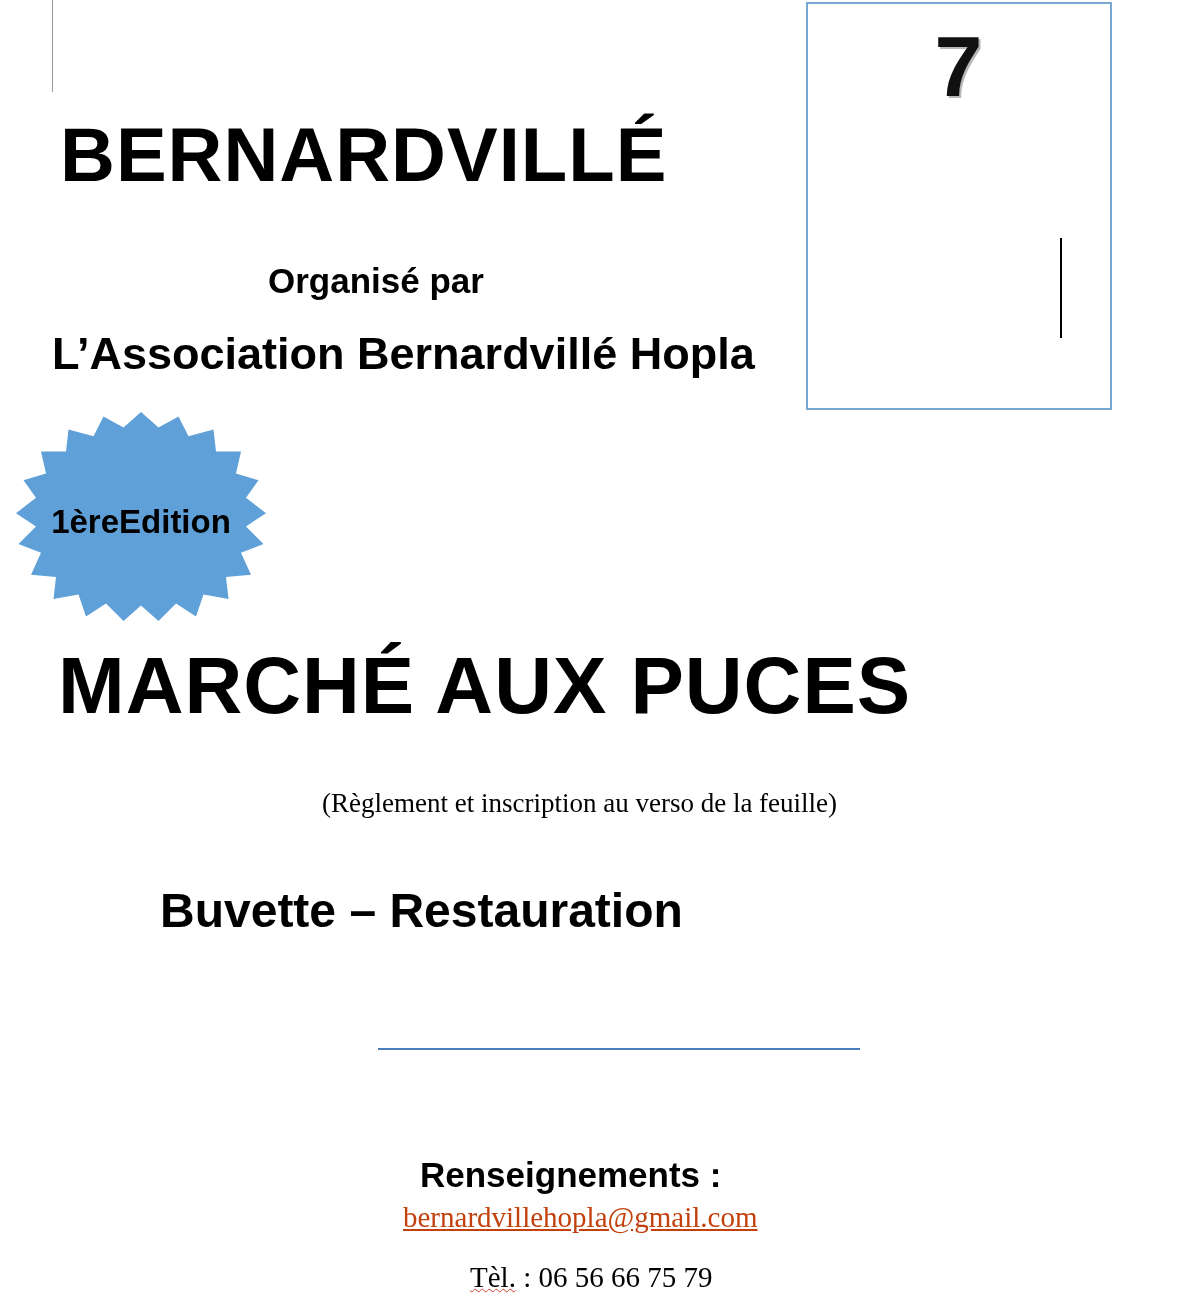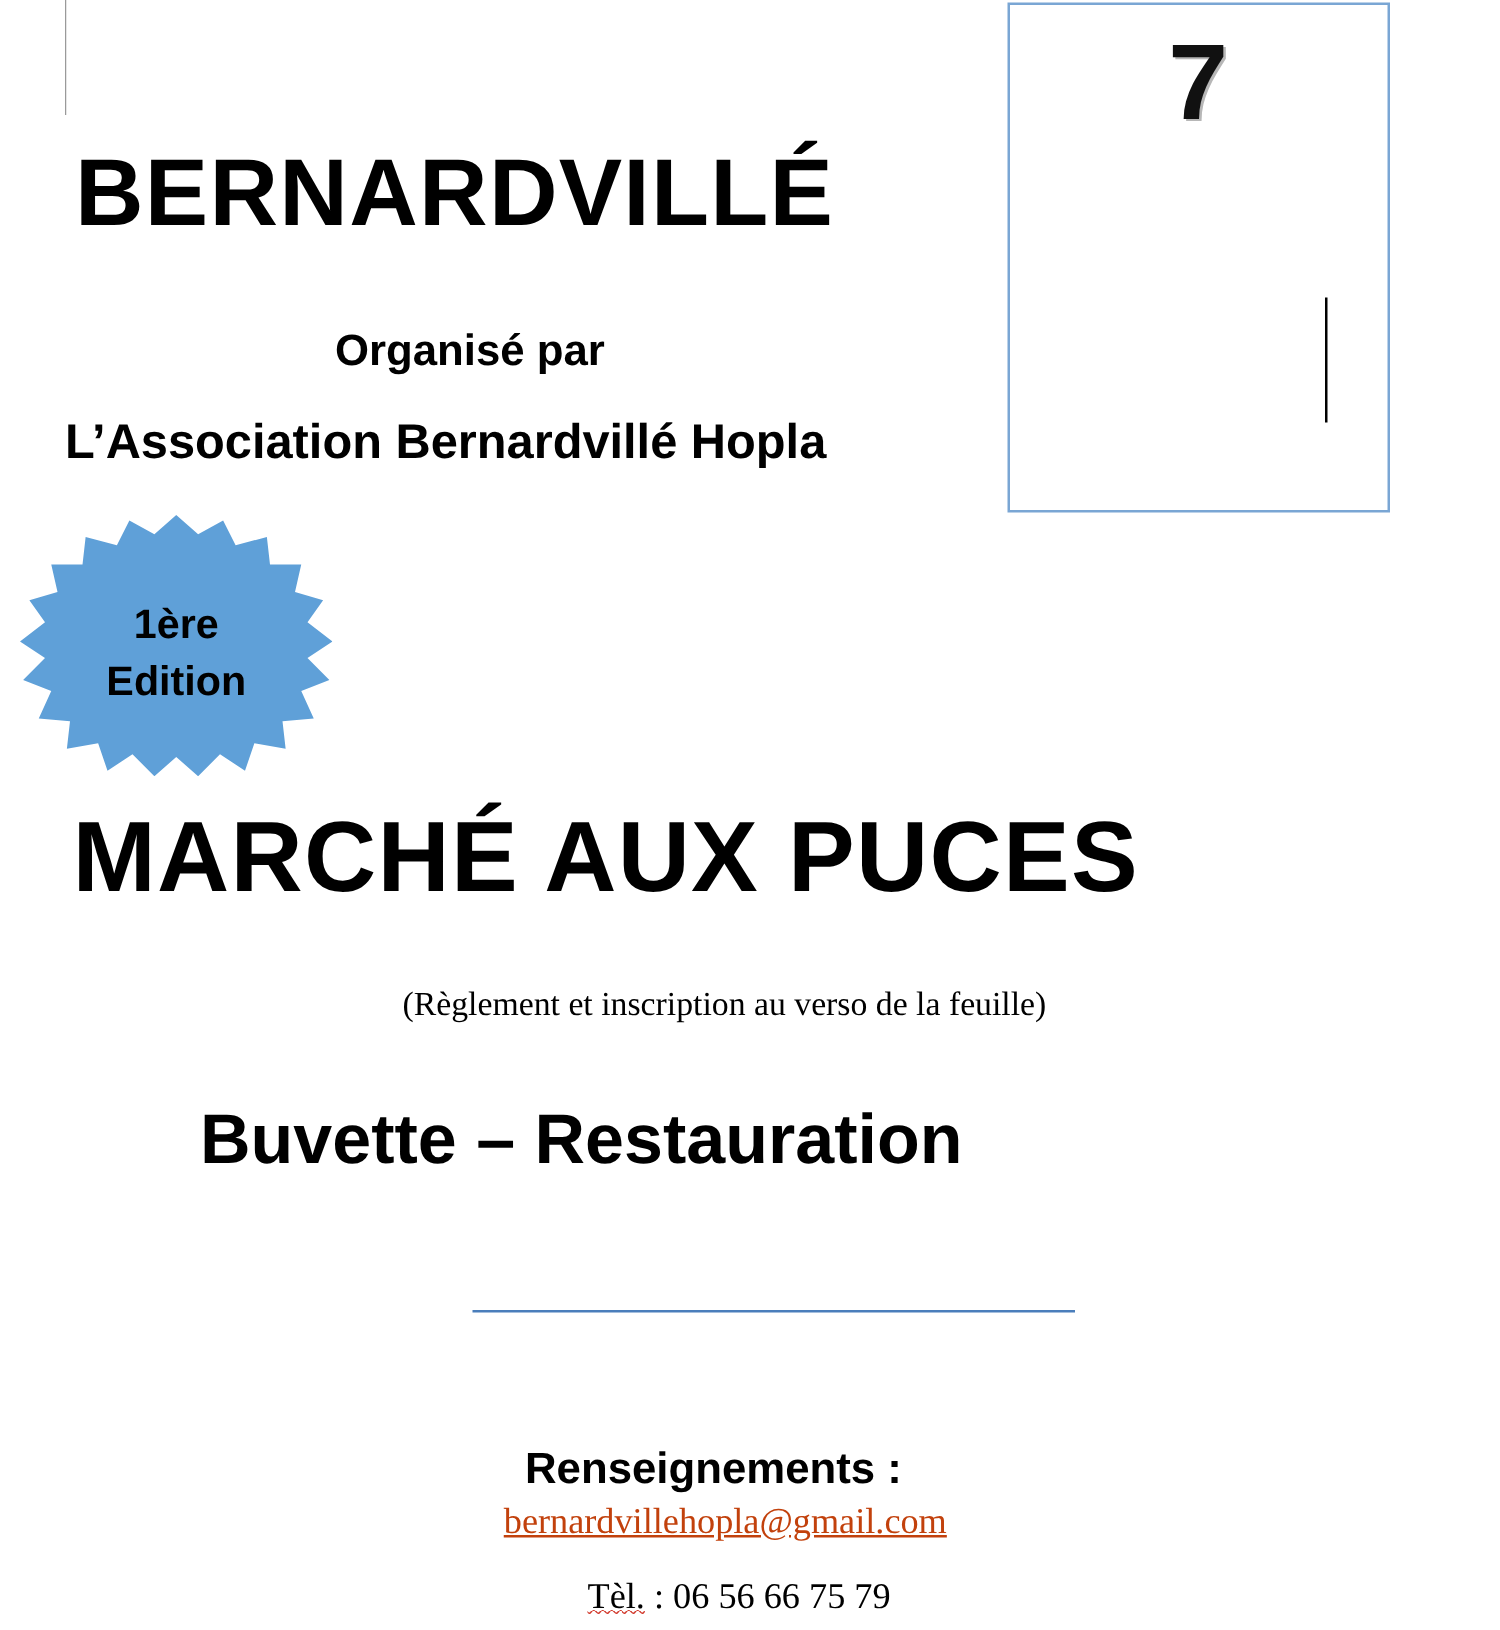--- a/index.html
+++ b/index.html
@@ -84,21 +84,21 @@
     font-size: 35px;
     font-weight: bold;
     line-height: 46px;
     white-space: nowrap;
   }
 
   .assoc-name {
     position: absolute;
     left: 52px;
     top: 331px;
-    font-size: 39px;
+    font-size: 45px;
     font-weight: bold;
     line-height: 46px;
     white-space: nowrap;
   }
 
   
   .badge-wrap {
     position: absolute;
     left: 16px;
     top: 412px;
@@ -116,21 +116,20 @@
       72% 93%, 64% 87%, 57% 95%, 50% 88%, 43% 95%, 36% 87%,
       28% 93%, 25% 83%, 15% 85%, 16% 75%, 6% 74%, 10% 64%,
       1% 60%, 8% 52%, 0% 46%, 8% 39%, 3% 31%, 12% 28%,
       10% 18%, 20% 18%, 21% 8%, 31% 11%, 35% 2%, 43% 7%
     );
   }
   .badge-text {
     position: absolute;
     inset: 0;
     display: flex;
-    flex-direction: column;
     align-items: center;
     justify-content: center;
     font-size: 33px;
     font-weight: bold;
     line-height: 46px;
     color: #000000;
     text-align: center;
   }
 
   .event-title {
@@ -153,21 +152,21 @@
     font-family: "Liberation Serif", serif;
     font-size: 27px;
     line-height: 34px;
     white-space: nowrap;
   }
 
   .refreshments {
     position: absolute;
     left: 160px;
     top: 876px;
-    font-size: 56px;
+    font-size: 48px;
     font-weight: bold;
     line-height: 70px;
     white-space: nowrap;
   }
 
   .divider {
     position: absolute;
     left: 378px;
     top: 1048px;
     width: 482px;

